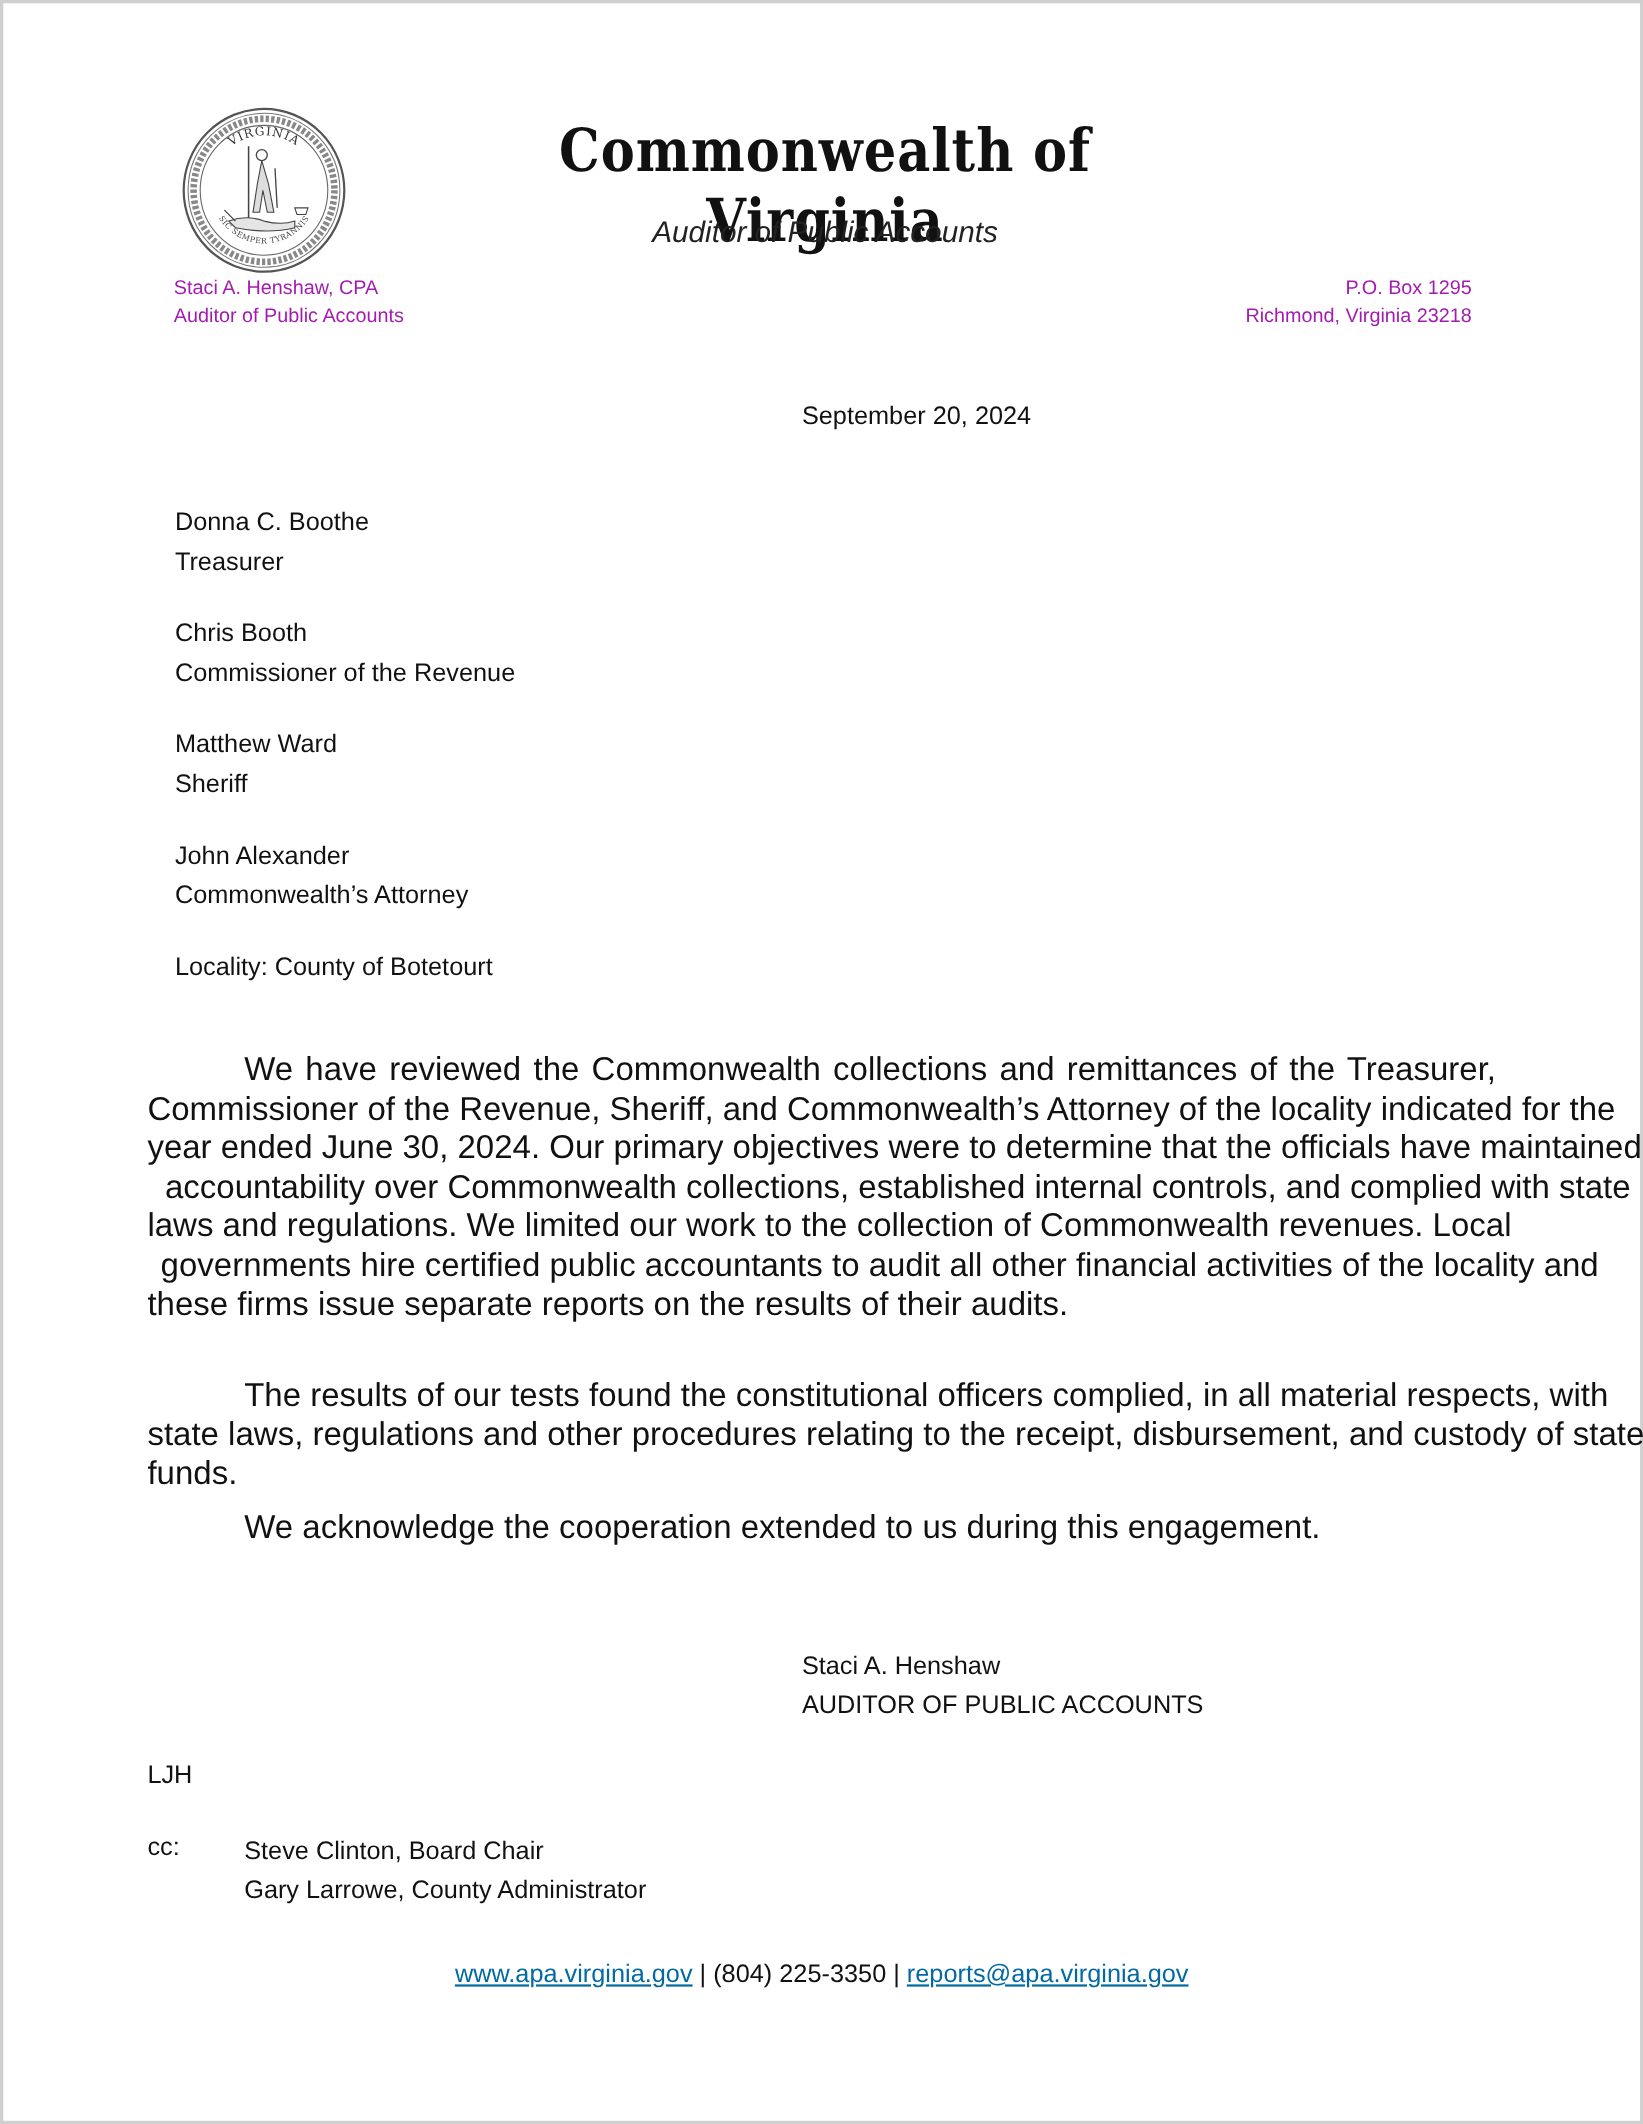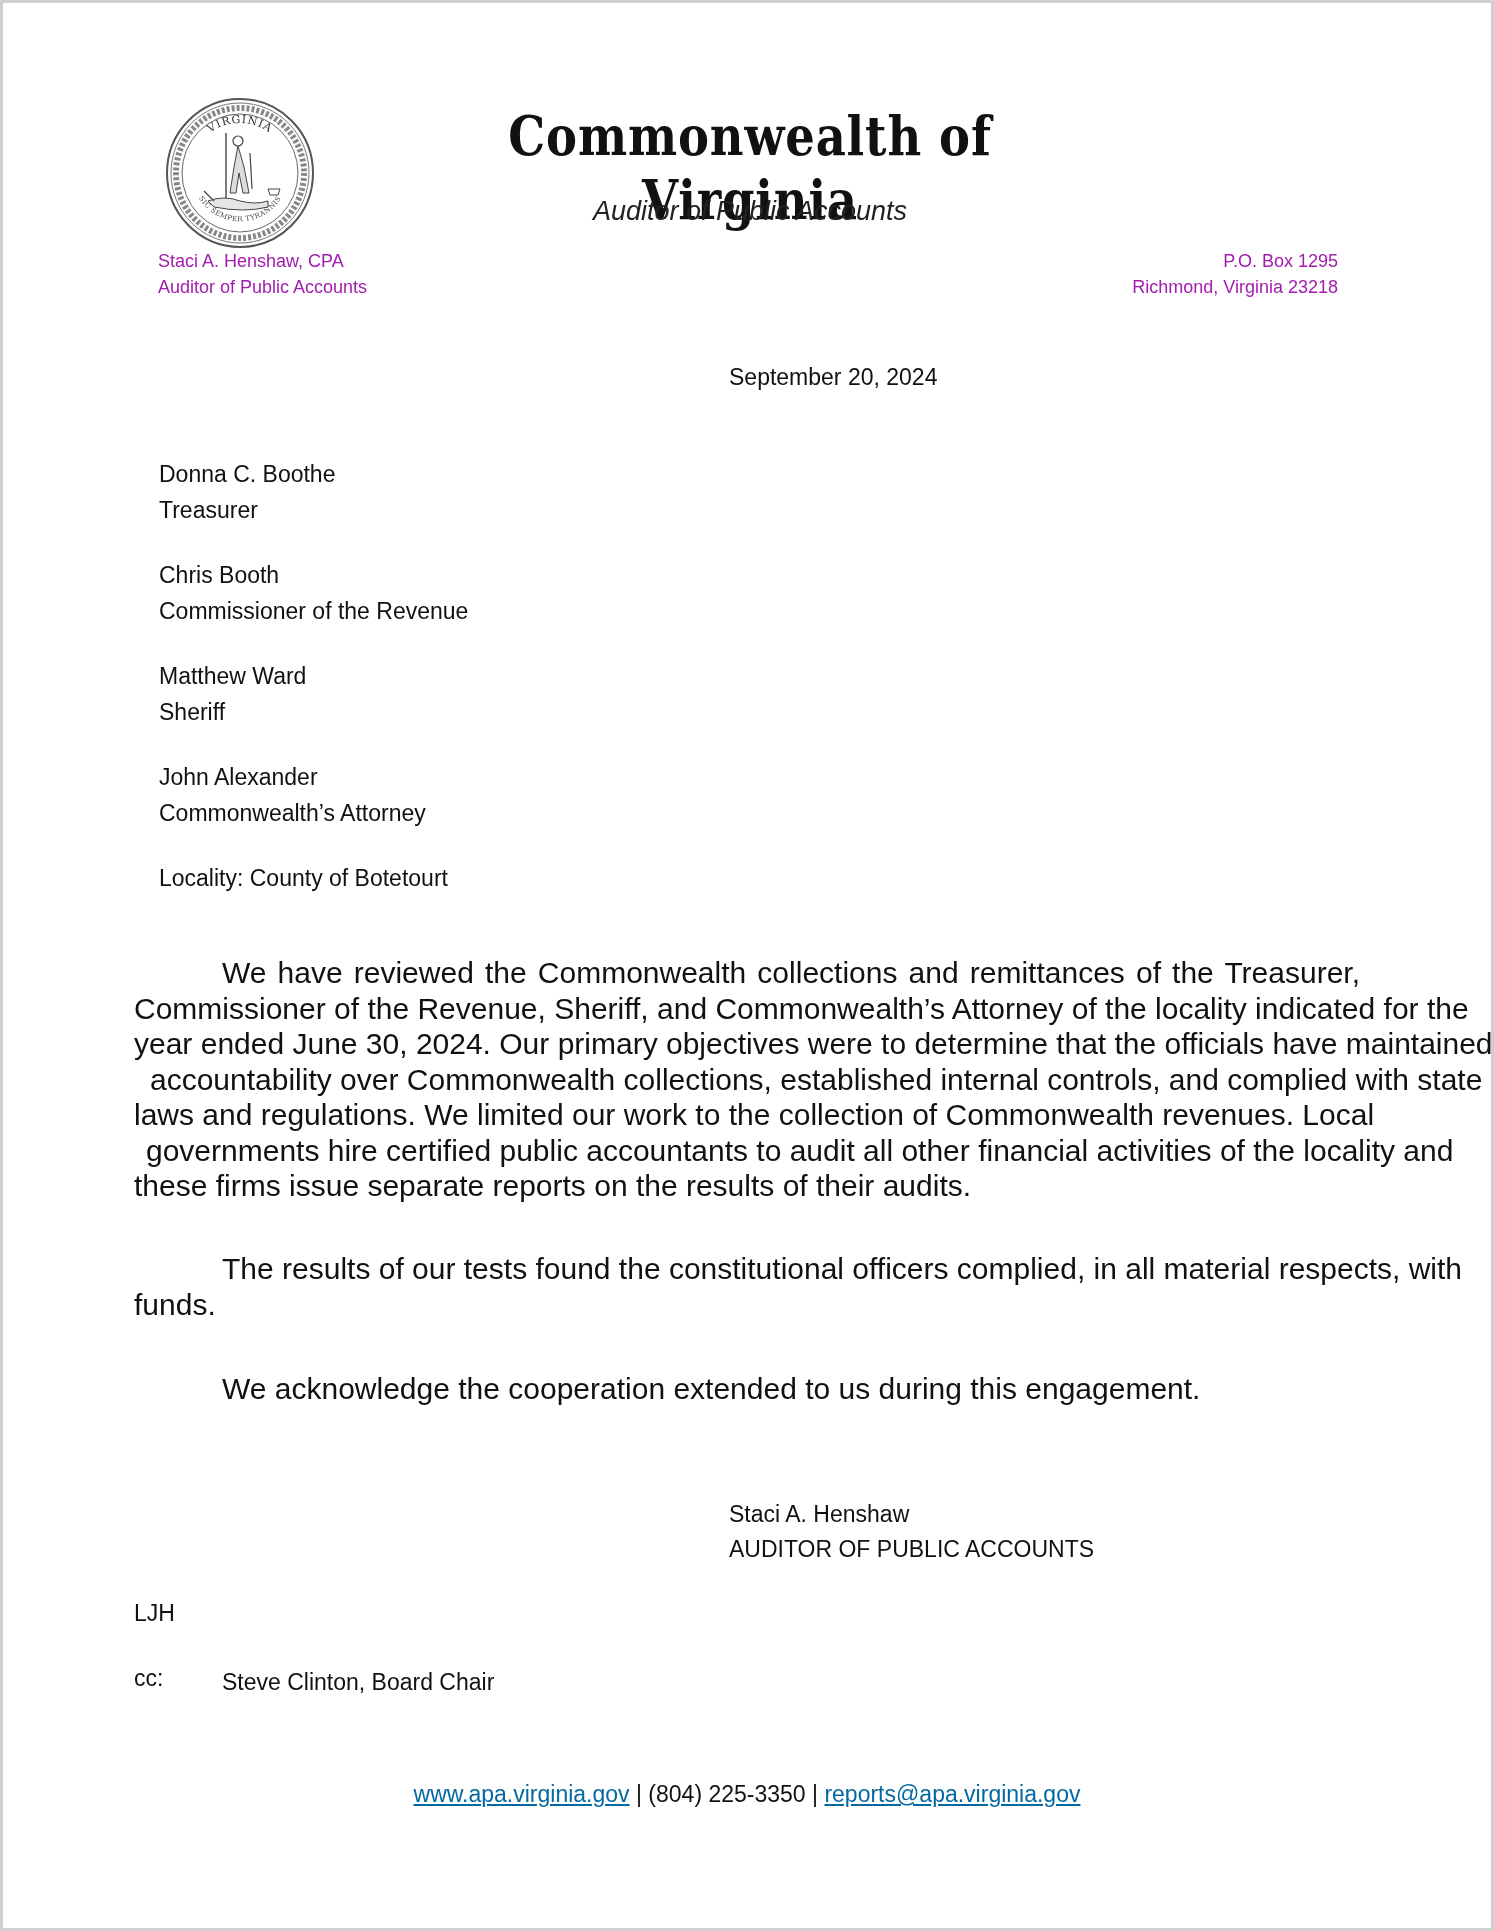--- a/index.html
+++ b/index.html
@@ -102,37 +102,39 @@
   <span class="line" style="display: block;">Commissioner of the Revenue, Sheriff, and Commonwealth’s Attorney of the locality indicated for the</span>
   <span class="line" style="display: block;">year ended June 30, 2024.  Our primary objectives were to determine that the officials have maintained</span>
   <span class="line" style="display: block; margin-left: 16px;">accountability over Commonwealth collections, established internal controls, and complied with state</span>
   <span class="line" style="display: block;">laws and regulations.  We limited our work to the collection of Commonwealth revenues. Local</span>
   <span class="line" style="display: block; margin-left: 12px;">governments hire certified public accountants to audit all other financial activities of the locality and</span>
   <span class="line last" style="display: block;">these firms issue separate reports on the results of their audits.</span>
 </div>
 
 <div class="para" style="top:1235px;margin-top:16px;">
   <span class="line indent" style="display: block;">The results of our tests found the constitutional officers complied, in all material respects, with</span>
+  <span class="line" style="display: block;">state laws, regulations and other procedures relating to the receipt, disbursement, and custody of state</span>
   <span class="line last" style="display: block;">funds.</span>
 </div>
 
 <div class="para" style="top:1371px;">
   <span class="line indent last" style="display: block;">We acknowledge the cooperation extended to us during this engagement.</span>
 </div>
 
 <div class="sig">
   <div>Staci A. Henshaw</div>
   <div>AUDITOR OF PUBLIC ACCOUNTS</div>
 </div>
 
 <div class="ljh">LJH</div>
 
 <div class="cc-label">cc:</div>
 <div class="cc-list">
   <div>Steve Clinton, Board Chair</div>
+  <div>Gary Larrowe, County Administrator</div>
 </div>
 
 <div class="footer">
   <a href="www.apa.virginia.gov">www.apa.virginia.gov</a>
   <span class="sep">|</span>
   <span>(804) 225-3350</span>
   <span class="sep">|</span>
   <a href="reports@apa.virginia.gov">reports@apa.virginia.gov</a>
 </div>
 

